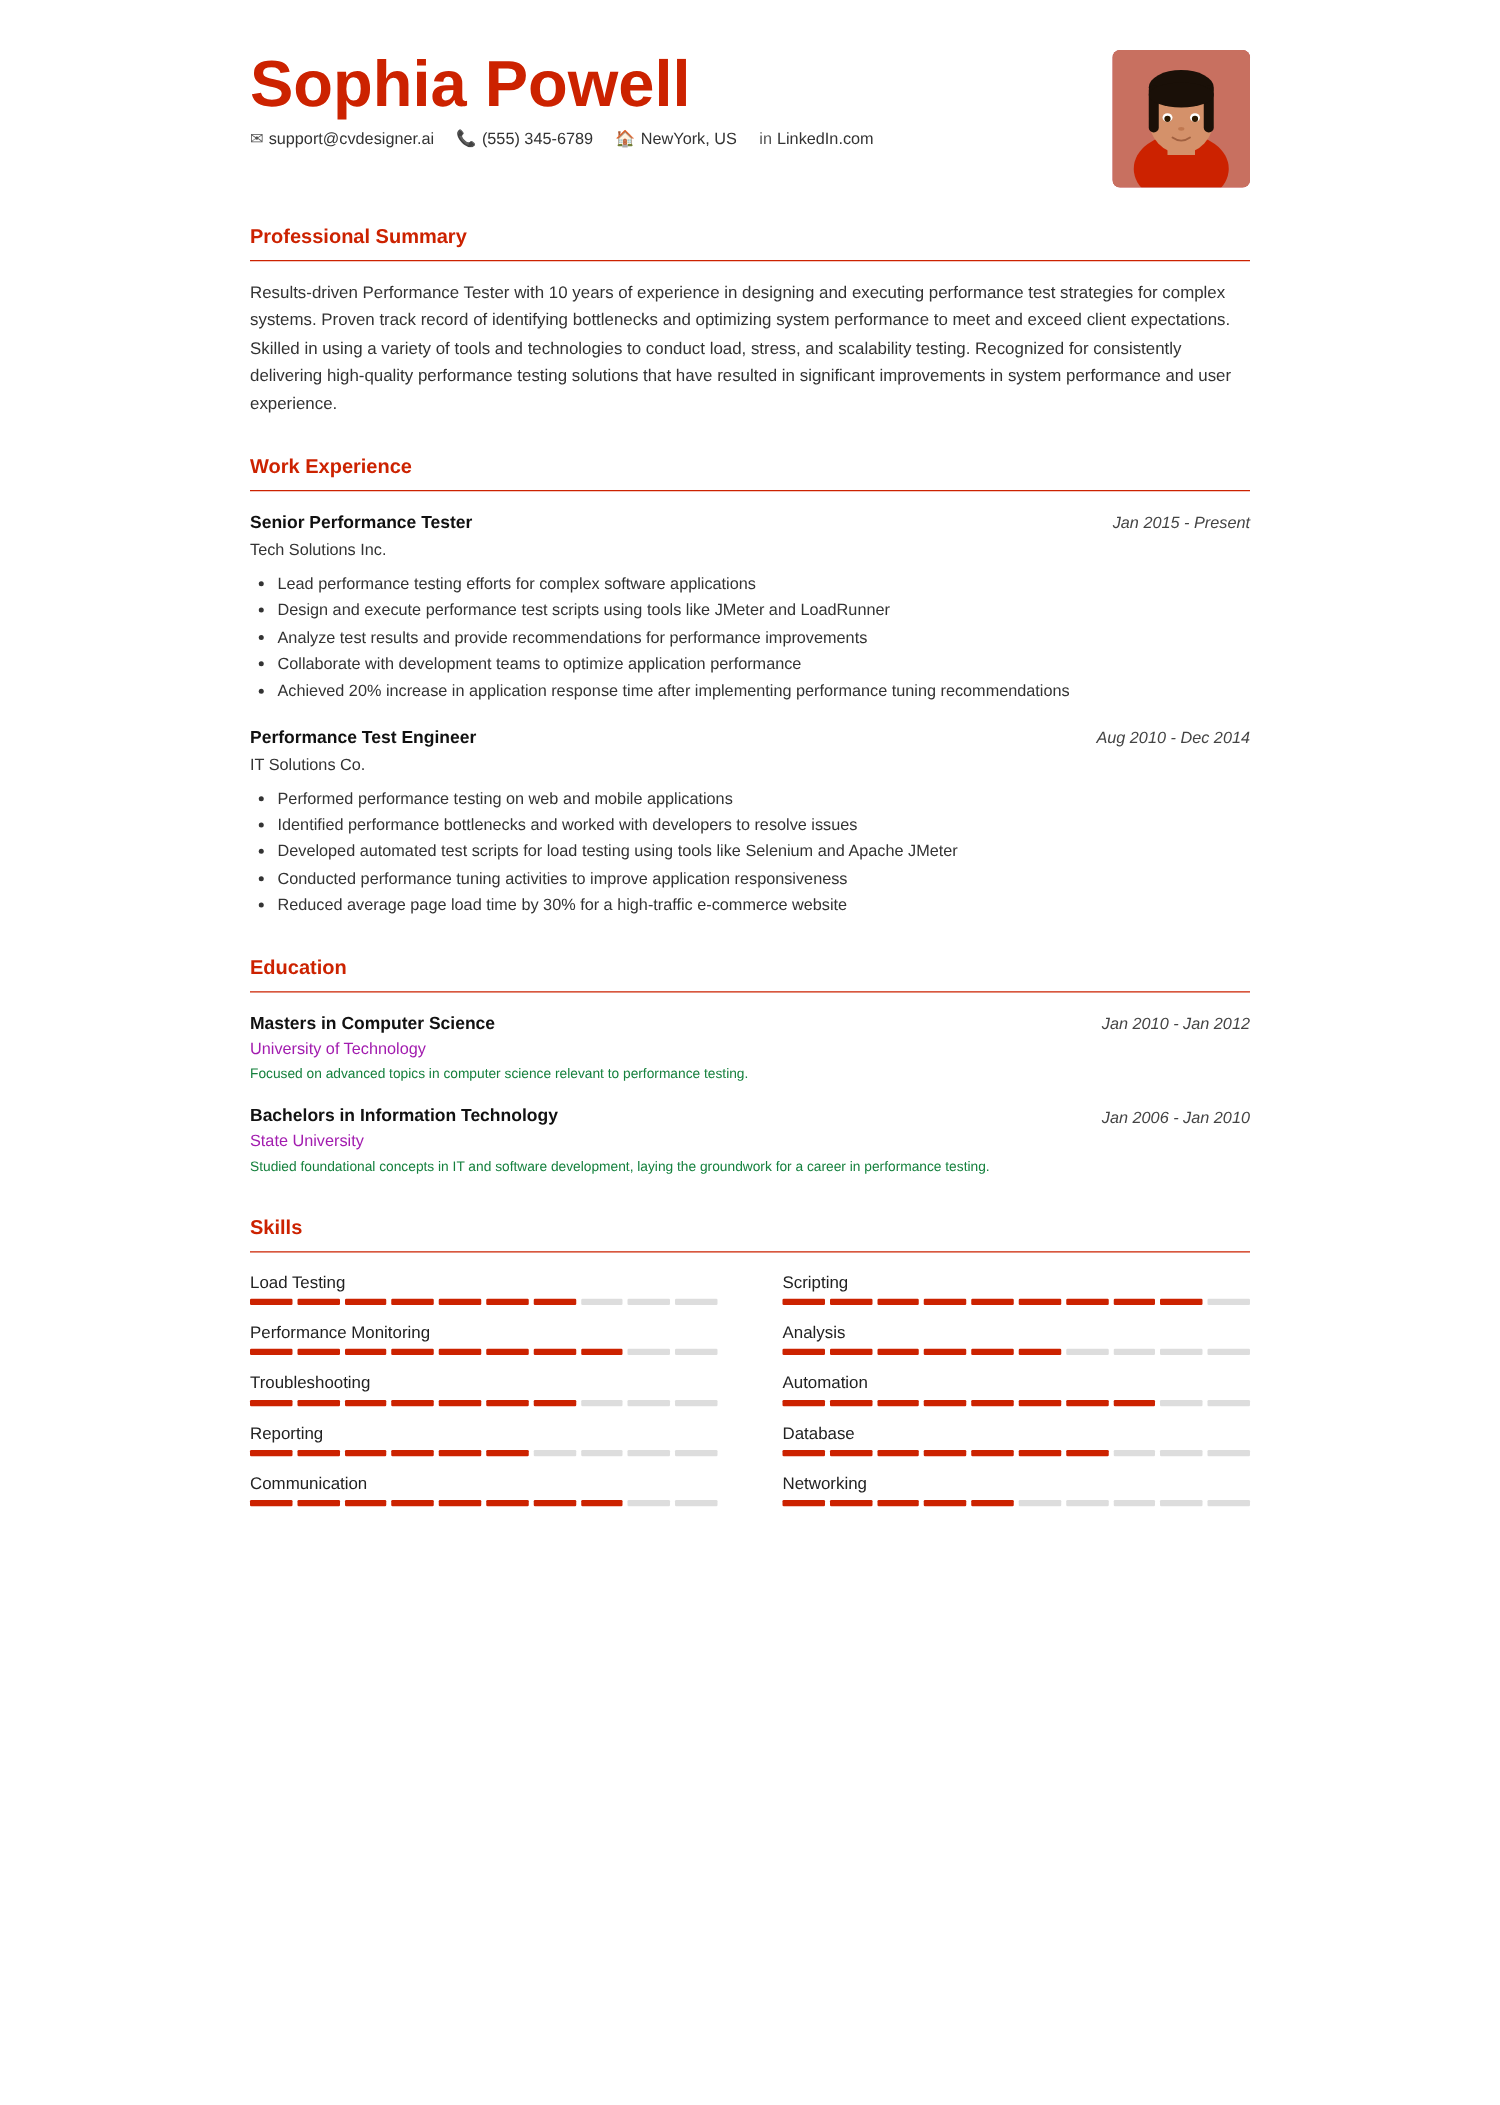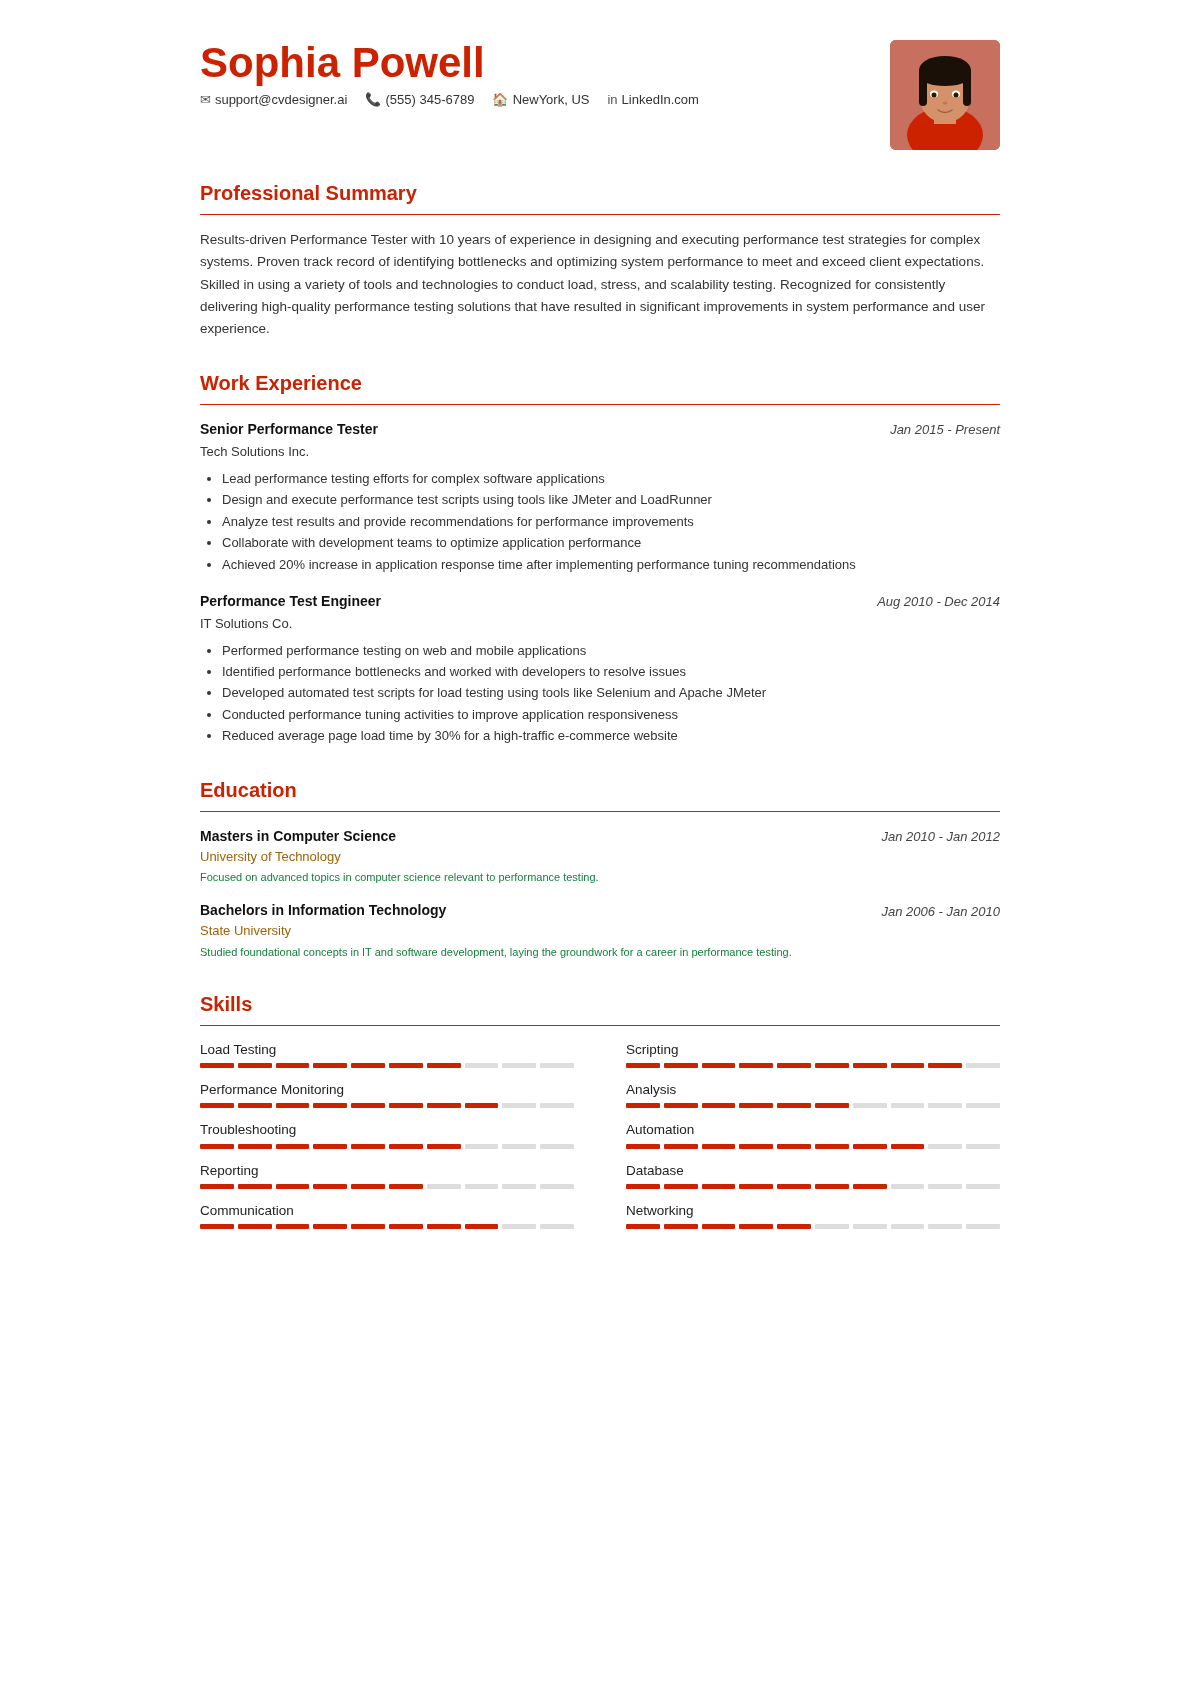--- a/index.html
+++ b/index.html
@@ -14,21 +14,21 @@
       padding: 40px 50px;
     }
     .header {
       display: flex;
       justify-content: space-between;
       align-items: flex-start;
       margin-bottom: 24px;
     }
     .header-left {}
     .name {
-      font-size: 42px;
+      font-size: 52px;
       font-weight: 900;
       color: #cc2200;
       line-height: 1.1;
       margin-bottom: 4px;
     }
     .title {
       font-size: 15px;
       color: #333;
       margin-bottom: 8px;
     }
@@ -58,21 +58,21 @@
       flex-shrink: 0;
       display: flex;
       align-items: center;
       justify-content: center;
     }
     .avatar svg {
       width: 110px;
       height: 110px;
     }
     .section-title {
-      font-size: 20px;
+      font-size: 16px;
       font-weight: 700;
       color: #cc2200;
       margin-bottom: 6px;
       margin-top: 28px;
     }
     .section-divider {
       border: none;
       border-top: 1.5px solid #cc2200;
       margin-bottom: 14px;
     }
@@ -125,21 +125,21 @@
       color: #111;
     }
     .edu-date {
       font-style: italic;
       font-size: 13px;
       color: #444;
       white-space: nowrap;
     }
     .edu-institution {
       font-size: 13px;
-      color: #a16207;
+      color: #a21caf;
       margin-bottom: 3px;
     }
     .edu-desc {
       font-size: 11px;
       color: #15803d;
       line-height: 1.55;
     }
     .skills-grid {
       display: grid;
       grid-template-columns: 1fr 1fr;

